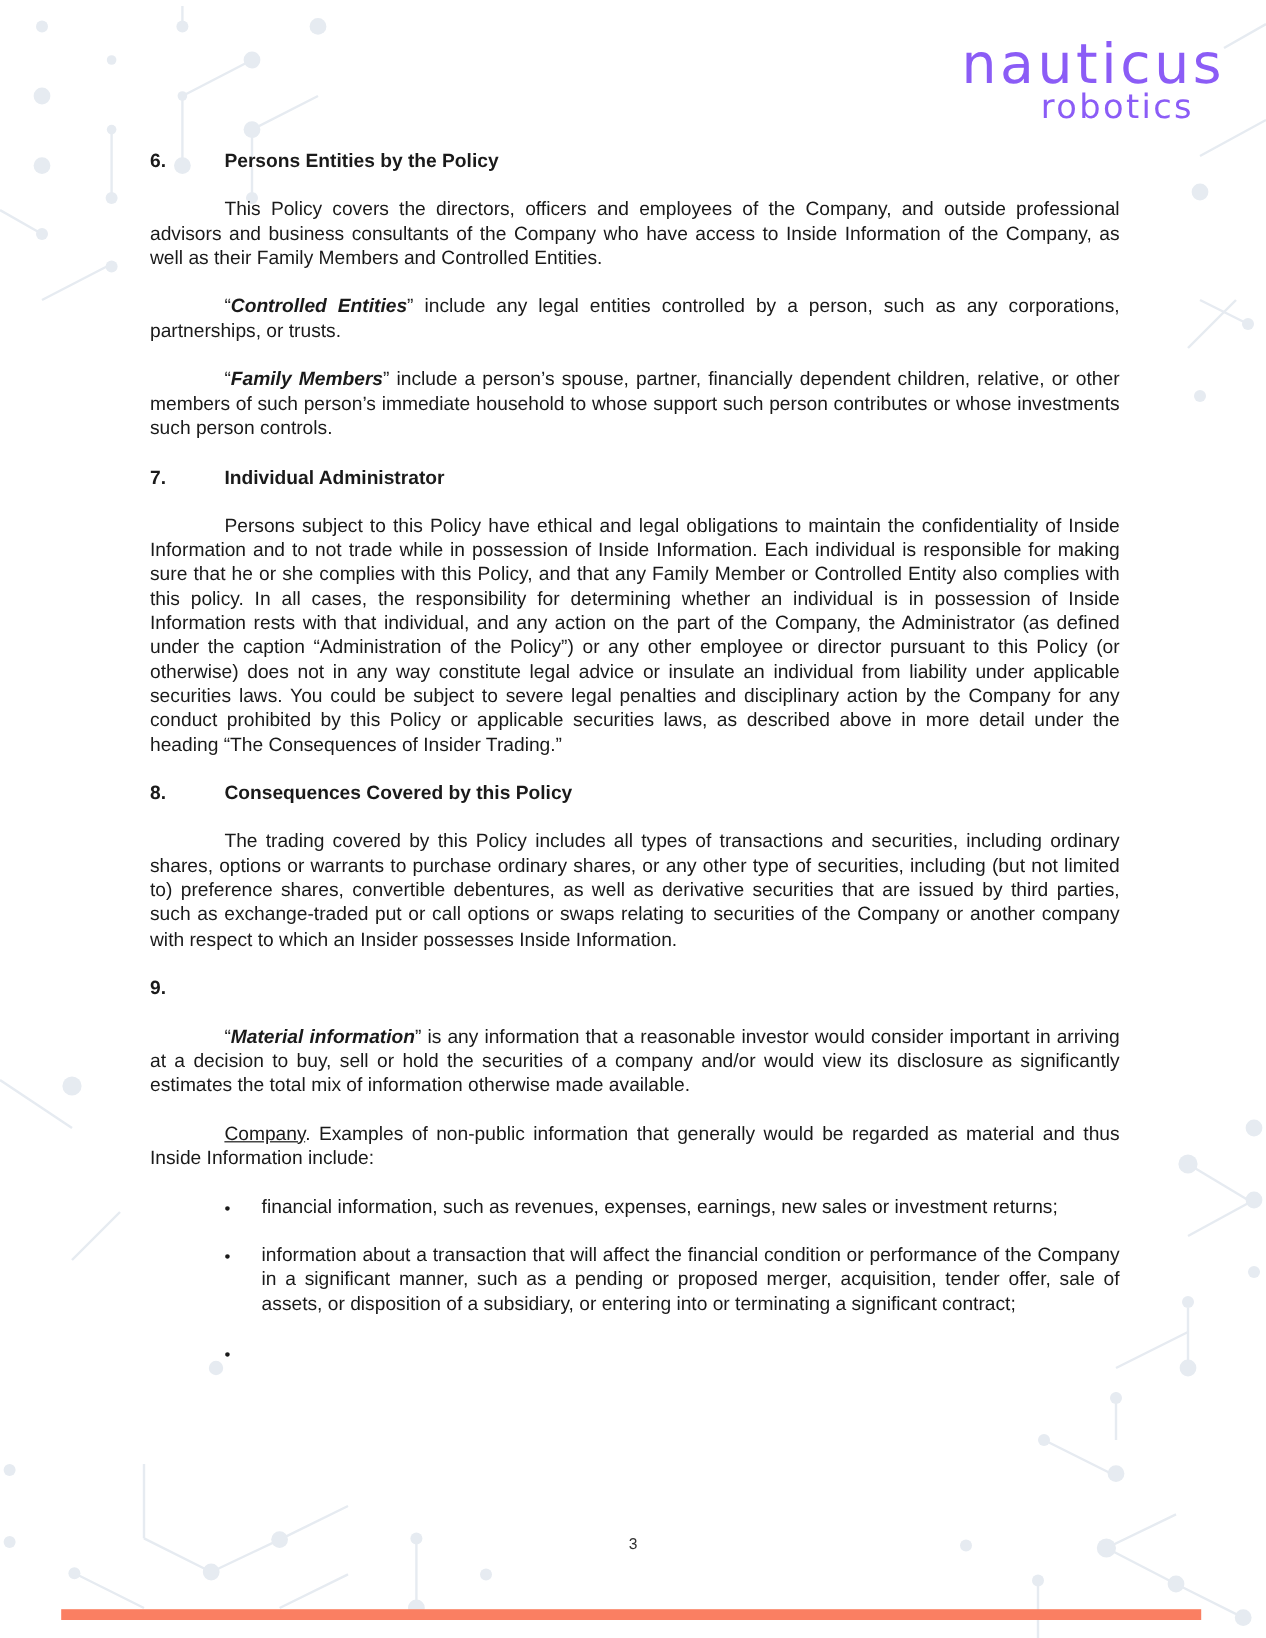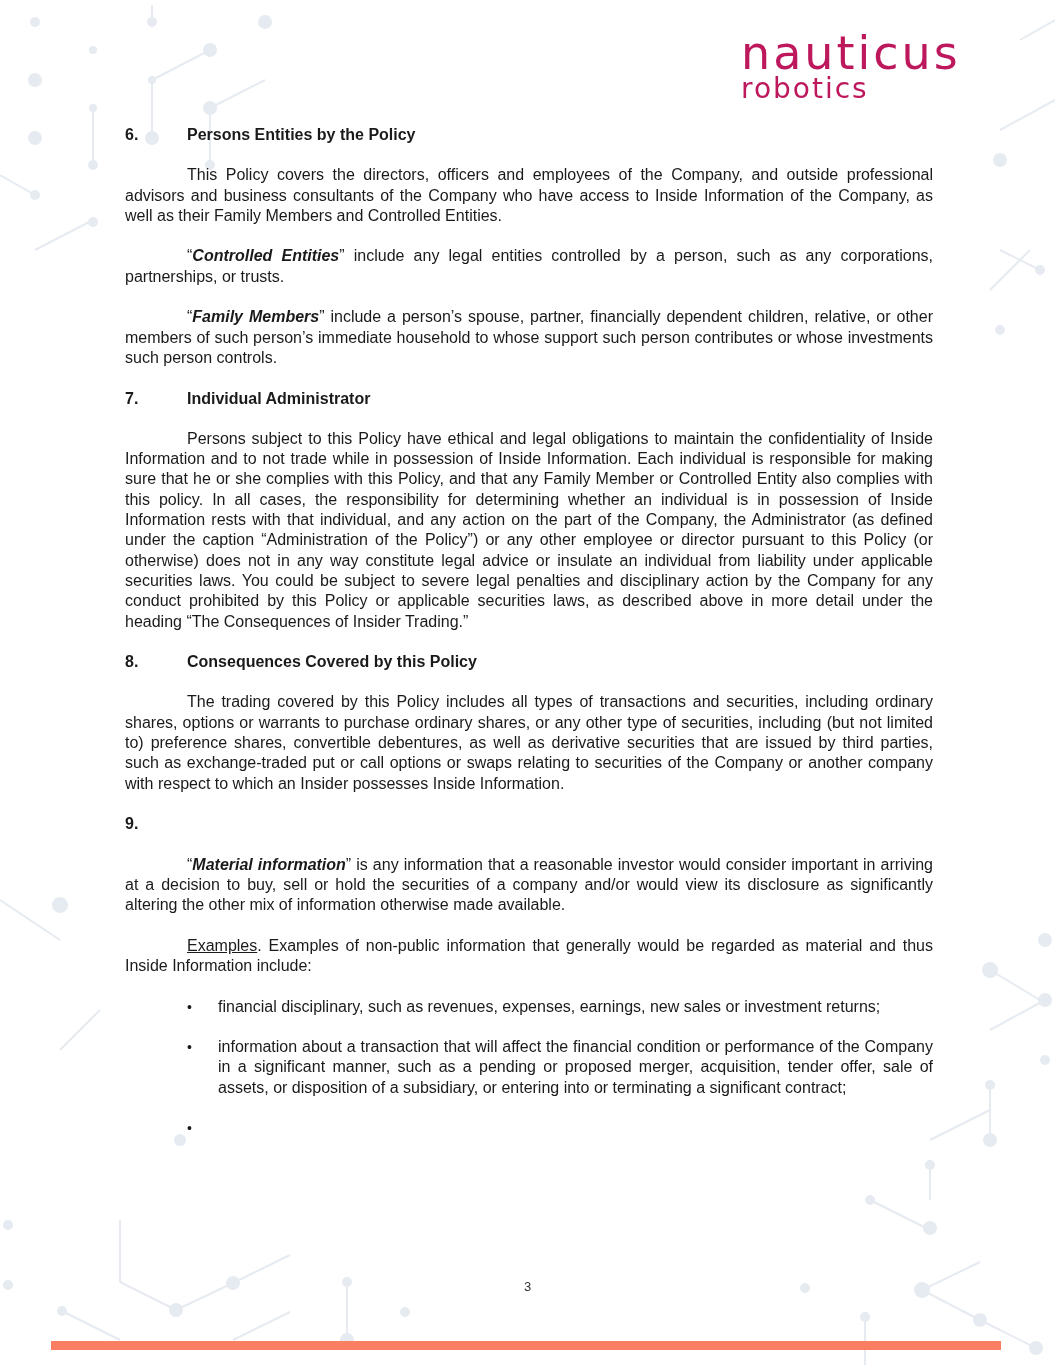--- a/index.html
+++ b/index.html
@@ -4,22 +4,22 @@
 <style>
   html, body { margin: 0; padding: 0; }
   body {
     width: 1055px; height: 1365px; position: relative; overflow: hidden;
     background: #ffffff;
     font-family: "Liberation Sans", "DejaVu Sans", sans-serif;
     color: #1a1a1a;
   }
   .bg { position: absolute; inset: 0; z-index: 0; }
   .logo {
-    position: absolute; right: 34px; top: 30px; width: 280px; text-align: left;
-    color: #be185d; z-index: 2;
+    position: absolute; right: 34px; top: 30px; width: 280px; text-align: right;
+    color: #8b5cf6; z-index: 2;
   }
   .logo-main {
     font-family: "DejaVu Sans", sans-serif; font-size: 46px; letter-spacing: 3px;
     line-height: 46px; font-weight: normal;
   }
   .logo-sub {
     font-family: "DejaVu Sans", sans-serif; font-size: 28px; letter-spacing: 2px;
     line-height: 26px; margin-right: 26px;
   }
   .content {
@@ -150,27 +150,27 @@
 
   <div class="heading">
     <span class="num">8.</span>
     <span>Consequences Covered by this Policy</span>
   </div>
   <p>The trading covered by this Policy includes all types of transactions and securities, including ordinary shares, options or warrants to purchase ordinary shares, or any other type of securities, including (but not limited to) preference shares, convertible debentures, as well as derivative securities that are issued by third parties, such as exchange-traded put or call options or swaps relating to securities of the Company or another company with respect to which an Insider possesses Inside Information.</p>
 
   <div class="heading">
     <span class="num">9.</span>
   </div>
-  <p><span>“</span><span class="term">Material information</span><span>”</span><span> is any information that a reasonable investor would consider important in arriving at a decision to buy, sell or hold the securities of a company and/or would view its disclosure as significantly altering the other mix of information otherwise made available.</span></p>
-  <p><u>Examples</u><span>. Examples of non-public information that generally would be regarded as material and thus Inside Information include:</span></p>
+  <p><span>“</span><span class="term">Material information</span><span>”</span><span> is any information that a reasonable investor would consider important in arriving at a decision to buy, sell or hold the securities of a company and/or would view its disclosure as significantly estimates the total mix of information otherwise made available.</span></p>
+  <p><u>Company</u><span>. Examples of non-public information that generally would be regarded as material and thus Inside Information include:</span></p>
 
   <ul>
     <li>
       <span class="bullet">•</span>
-      <span class="txt">financial disciplinary, such as revenues, expenses, earnings, new sales or investment returns;</span>
+      <span class="txt">financial information, such as revenues, expenses, earnings, new sales or investment returns;</span>
     </li>
     <li>
       <span class="bullet">•</span>
       <span class="txt">information about a transaction that will affect the financial condition or performance of the Company in a significant manner, such as a pending or proposed merger, acquisition, tender offer, sale of assets, or disposition of a subsidiary, or entering into or terminating a significant contract;</span>
     </li>
     <li>
       <span class="bullet">•</span>
     </li>
   </ul>
 </div>

